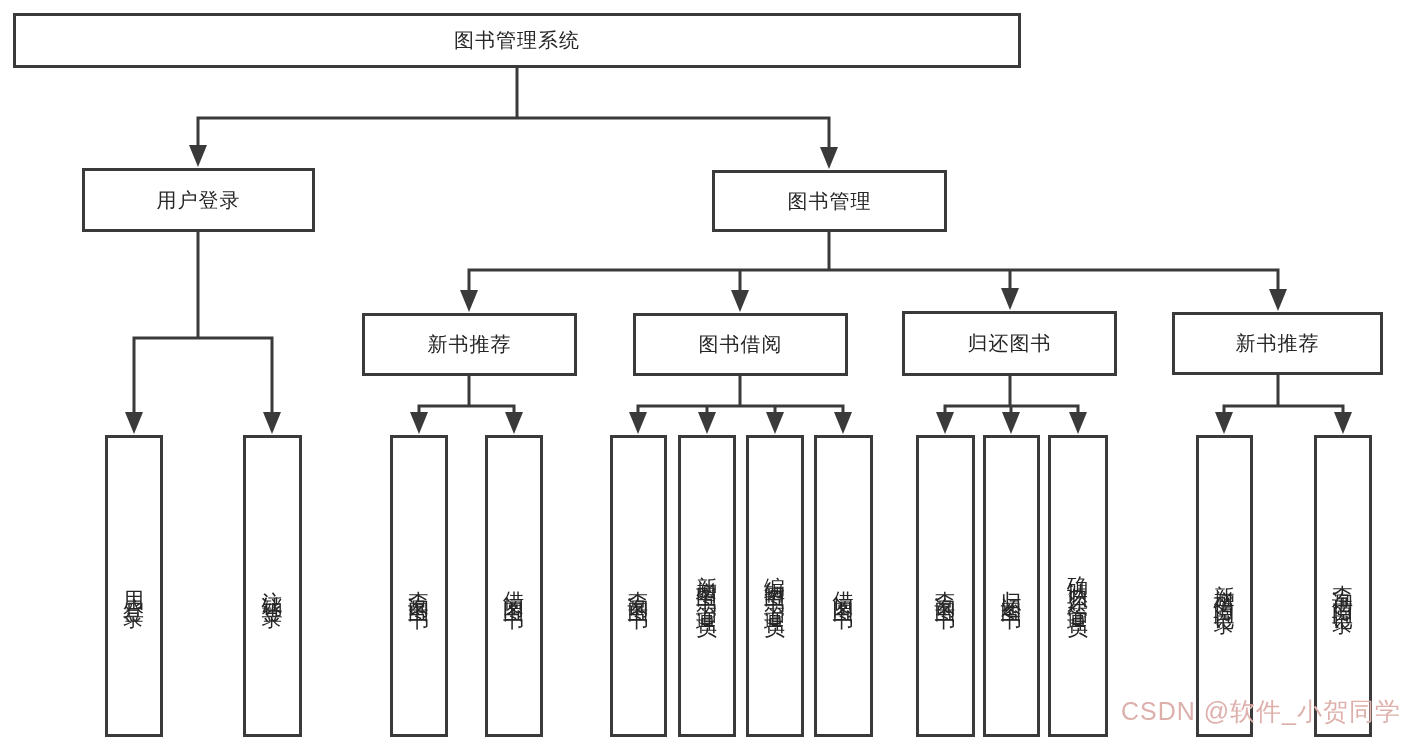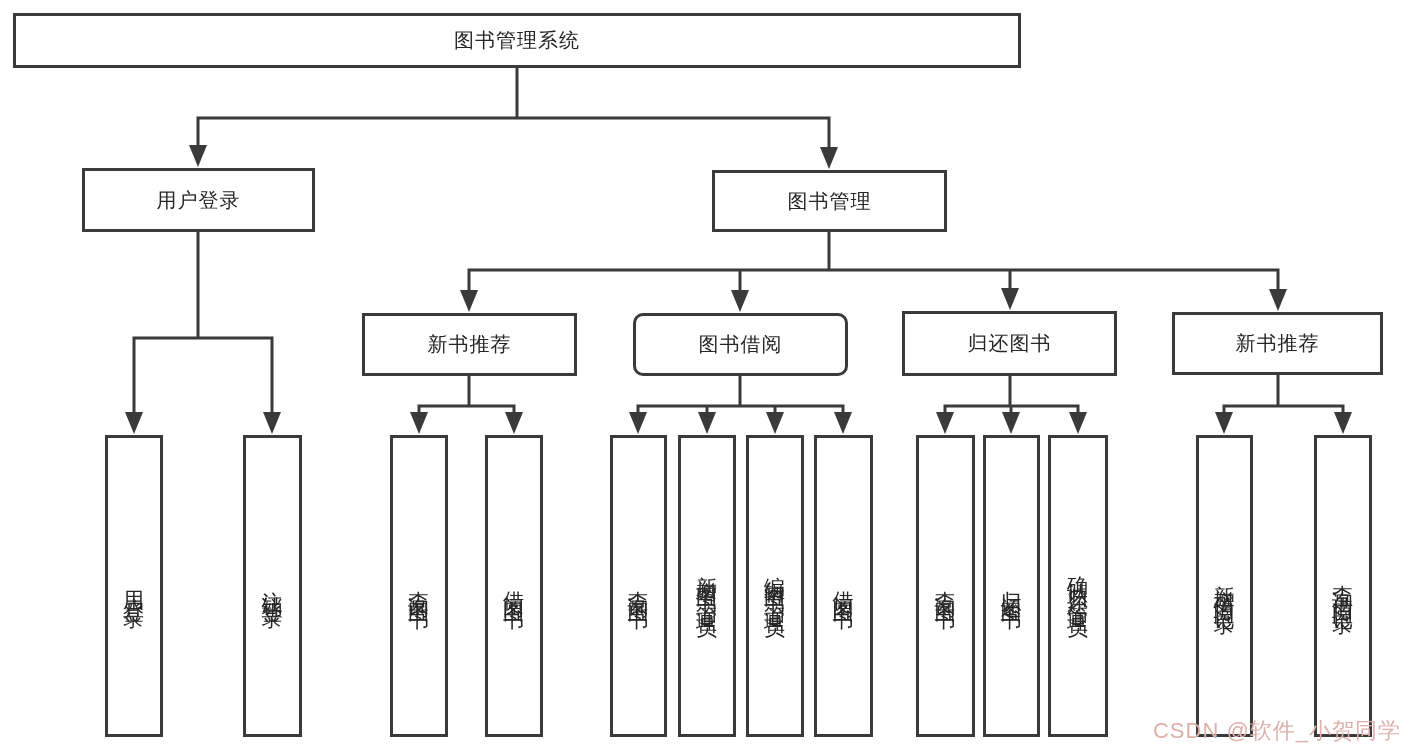--- a/index.html
+++ b/index.html
@@ -32,23 +32,23 @@
   }
   .vbox {
     writing-mode: vertical-rl;
     font-size: 21px;
     letter-spacing: 6px;
     line-height: 1;
     padding: 8px 0;
   }
   #watermark {
     position: absolute;
-    top: 716px;
+    top: 695px;
     right: 4px;
-    font-size: 22px;
+    font-size: 25px;
     letter-spacing: 1px;
     z-index: 5;
     white-space: nowrap;
   }
 </style>
 </head>
 <body>
 
 <div id="canvas">
 
@@ -94,21 +94,21 @@
       <polygon points="1334,412 1352,412 1343,434"></polygon>
     </g>
   </svg>
 
   <div class="box" style="left: 13px; top: 13px; width: 1008px; height: 55px; border-color: rgb(58, 58, 58); color: rgb(38, 38, 38); background: rgb(255, 255, 255);">图书管理系统</div>
 
   <div class="box" style="left: 82px; top: 168px; width: 233px; height: 64px; border-color: rgb(58, 58, 58); color: rgb(38, 38, 38); background: rgb(255, 255, 255);">用户登录</div>
   <div class="box" style="left: 712px; top: 170px; width: 235px; height: 62px; border-color: rgb(58, 58, 58); color: rgb(38, 38, 38); background: rgb(255, 255, 255);">图书管理</div>
 
   <div class="box" style="left: 362px; top: 313px; width: 215px; height: 63px; border-color: rgb(58, 58, 58); color: rgb(38, 38, 38); background: rgb(255, 255, 255);">新书推荐</div>
-  <div class="box" style="left: 633px; top: 313px; width: 215px; height: 63px; border-color: rgb(58, 58, 58); color: rgb(38, 38, 38); background: rgb(255, 255, 255); border-radius: 10px;">图书借阅</div>
+  <div class="box" style="left: 633px; top: 313px; width: 215px; height: 63px; border-color: rgb(58, 58, 58); color: rgb(38, 38, 38); background: rgb(255, 255, 255);">图书借阅</div>
   <div class="box" style="left: 902px; top: 311px; width: 215px; height: 65px; border-color: rgb(58, 58, 58); color: rgb(38, 38, 38); background: rgb(255, 255, 255);">归还图书</div>
   <div class="box" style="left: 1172px; top: 312px; width: 211px; height: 63px; border-color: rgb(58, 58, 58); color: rgb(38, 38, 38); background: rgb(255, 255, 255);">新书推荐</div>
 
   <div class="box vbox" style="left: 105px; top: 435px; width: 58px; height: 302px; border-color: rgb(58, 58, 58); color: rgb(38, 38, 38); background: rgb(255, 255, 255);">用户登录</div>
   <div class="box vbox" style="left: 243px; top: 435px; width: 59px; height: 302px; border-color: rgb(58, 58, 58); color: rgb(38, 38, 38); background: rgb(255, 255, 255);">注销登录</div>
 
   <div class="box vbox" style="left: 390px; top: 435px; width: 58px; height: 302px; border-color: rgb(58, 58, 58); color: rgb(38, 38, 38); background: rgb(255, 255, 255);">查询图书</div>
   <div class="box vbox" style="left: 485px; top: 435px; width: 58px; height: 302px; border-color: rgb(58, 58, 58); color: rgb(38, 38, 38); background: rgb(255, 255, 255);">借阅图书</div>
 
   <div class="box vbox" style="left: 610px; top: 435px; width: 57px; height: 302px; border-color: rgb(58, 58, 58); color: rgb(38, 38, 38); background: rgb(255, 255, 255);">查询图书</div>

